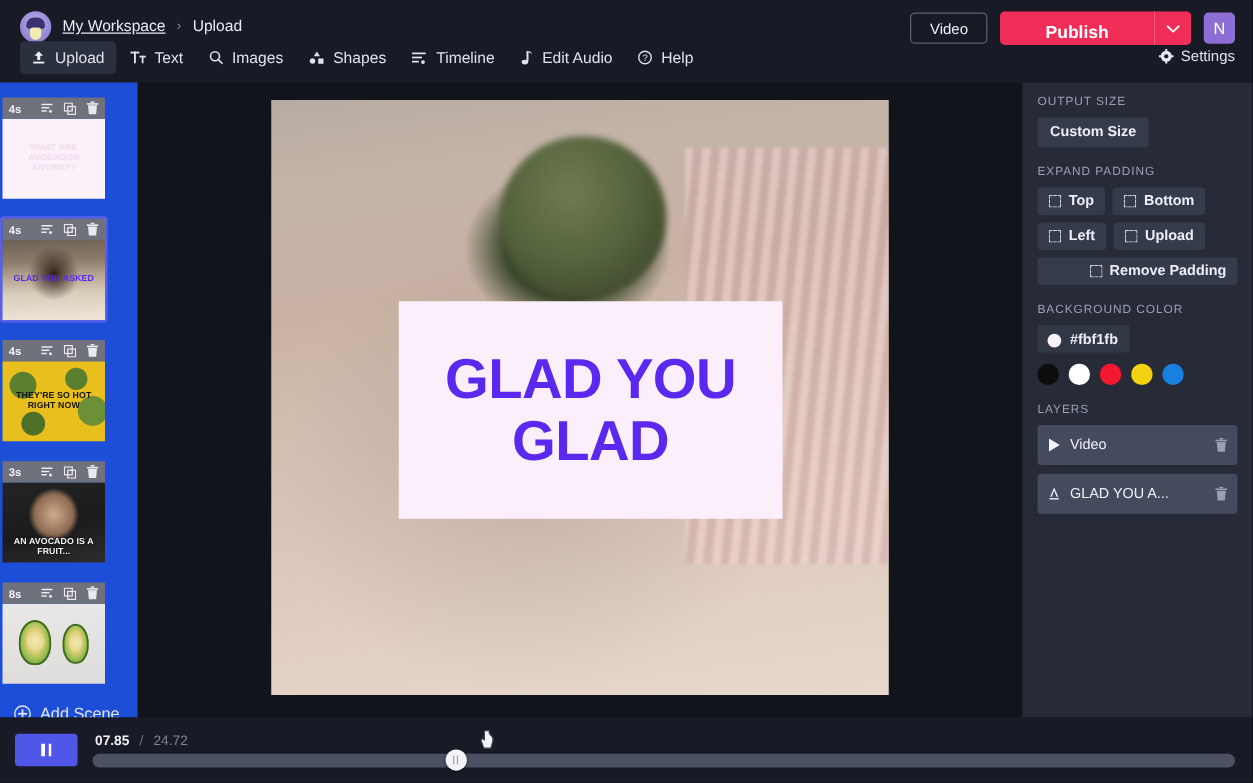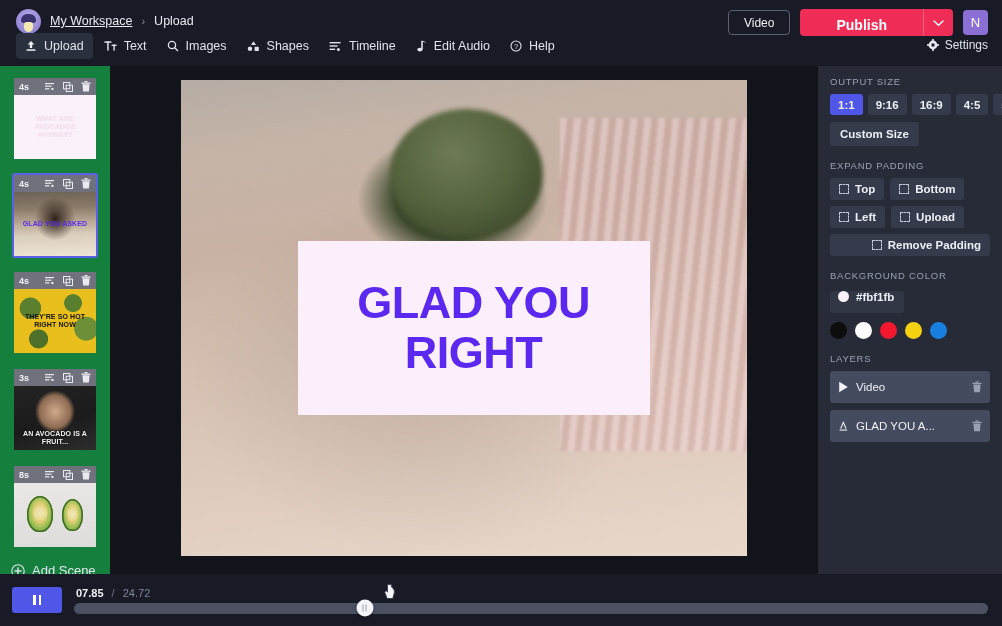--- a/index.html
+++ b/index.html
@@ -111,24 +111,24 @@
 
   
   .body {
     flex: 1; display: flex; min-height: 0;
     position: relative;
   }
 
   
   .scene-rail {
     width: 110px; flex: 0 0 110px;
-    background: #15803d;
+    background: #1d4ed8;
     padding: 10px 0 0 0;
     display: flex; flex-direction: column;
-    align-items: center;
+    align-items: flex-start;
     overflow: hidden;
   }
   .scene {
     width: 86px; margin-bottom: 12px;
     border-radius: 3px; position: relative;
     cursor: pointer;
     border: 2px solid transparent;
     flex: 0 0 auto;
   }
   .scene.selected { border-color: #5a60e8; }
@@ -213,21 +213,21 @@
   }
 
   
   .canvas-area {
     flex: 1; position: relative;
     display: flex; align-items: flex-start; justify-content: center;
     padding-top: 14px;
     min-width: 0;
   }
   .stage {
-    width: 566px; height: 476px;
+    width: 494px; height: 476px;
     position: relative; overflow: hidden;
     background:
       radial-gradient(ellipse 24% 20% at 48% 25%, #4a5637 0%, #3d4a2d 42%, rgba(0,0,0,0) 70%),
       linear-gradient(172deg, #b6aca3 0%, #c5b4a8 14%, #c9b2a4 32%, #d3beb0 50%, #ddc9bb 70%, #e8d8cc 100%);
     cursor: default;
   }
   .stage::before {
     
     content: "";
     position: absolute; left: 37%; top: 6%;
@@ -313,21 +313,21 @@
     font-family: inherit; white-space: nowrap;
   }
   .pad-btn.wide { width: 100%; justify-content: flex-end; }
   .dash-sq {
     width: 10px; height: 10px;
     border: 1.2px dashed #c9cedd; border-radius: 1px;
     flex: 0 0 10px;
   }
   .bg-chip {
     background: #323746; border-radius: 3px;
-    height: 22px; display: inline-flex; align-items: flex-start;
+    height: 22px; display: inline-flex; align-items: flex-end;
     gap: 7px; padding: 0 10px 4px 8px; cursor: pointer;
     margin-bottom: 9px;
   }
   .bg-dot {
     width: 11px; height: 11px; border-radius: 50%;
     background: #fbf1fb; flex: 0 0 11px;
   }
   .bg-chip span { color: #eceff7; font-size: 11.5px; font-weight: bold; }
   .sw-row { display: flex; gap: 8px; margin-bottom: 14px; }
   .sw { width: 17px; height: 17px; border-radius: 50%; cursor: pointer; flex: 0 0 17px; }
@@ -657,38 +657,31 @@
         </svg>
         <span>Add Scene</span>
       </div>
     </div>
 
     <div class="canvas-area">
       <div class="stage">
         <div class="stage-shade"></div>
         <div class="text-card">
           <span>GLAD YOU</span>
-          <span>RIGHT</span>
+          <span>GLAD</span>
         </div>
       </div>
       <svg class="cursor-ptr" viewBox="0 0 13 17">
         <path d="M4.5 1.5 v7.5 l-1.3-1.2 -1.5 1.2 2.4 6.5 h5.6 l1.6-5.6 v-3 l-.9-.5 v-.8 l-1-.5 v-.8 l-1-.4 v-2.4 z" fill="#f4f5f8" stroke="#3a3f4f" stroke-width="0.9" stroke-linejoin="round"></path>
       </svg>
     </div>
 
     <div class="right-panel">
 
       <div class="sec-title">Output Size</div>
-      <div class="ratio-row">
-        <button class="chip on">1:1</button>
-        <button class="chip">9:16</button>
-        <button class="chip">16:9</button>
-        <button class="chip">4:5</button>
-        <button class="chip">5:4</button>
-      </div>
       <button class="chip-wide">Custom Size</button>
 
       <div class="sec-title">Expand Padding</div>
       <div class="pad-row">
         <button class="pad-btn">
           <span class="dash-sq"></span>
           <span>Top</span>
         </button>
         <button class="pad-btn">
           <span class="dash-sq"></span>

